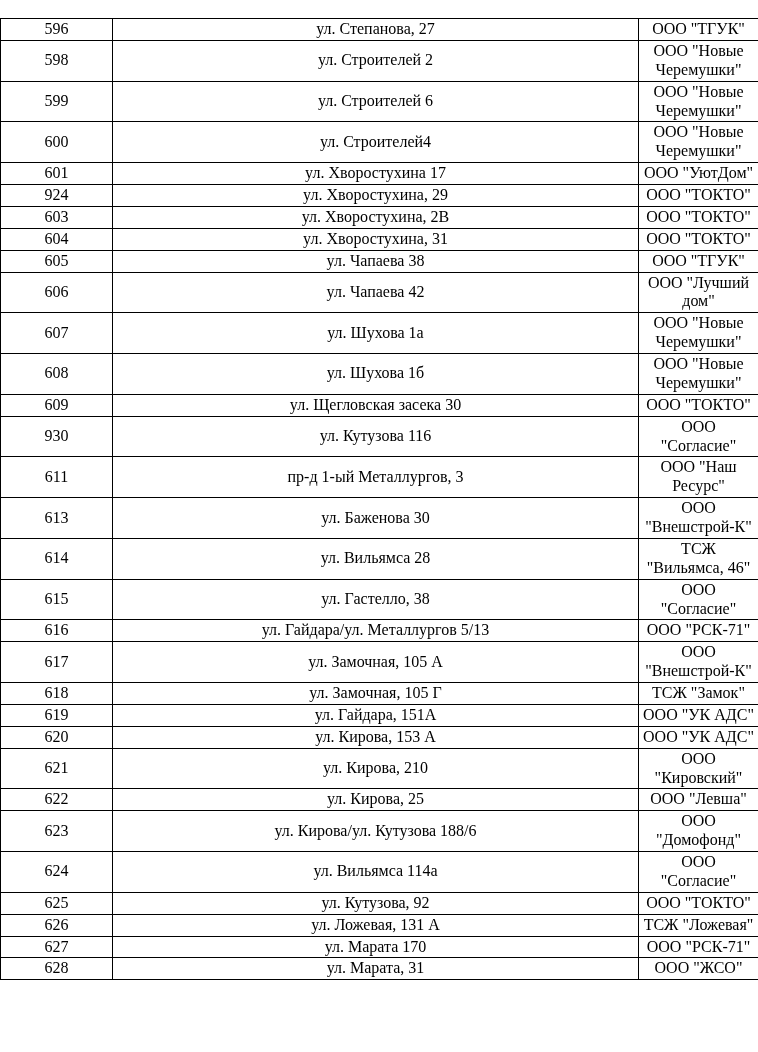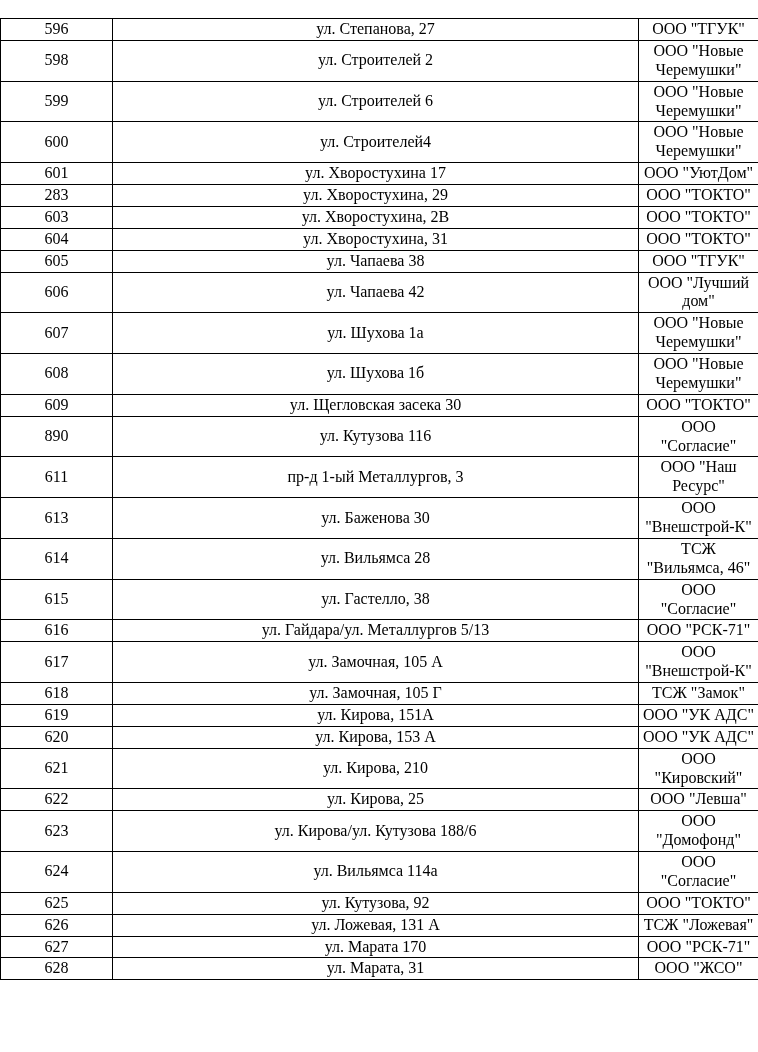--- a/index.html
+++ b/index.html
@@ -62,21 +62,21 @@
         <td>600</td>
         <td>ул. Строителей4</td>
         <td>ООО "Новые Черемушки"</td>
       </tr>
       <tr>
         <td>601</td>
         <td>ул. Хворостухина 17</td>
         <td>ООО "УютДом"</td>
       </tr>
       <tr>
-        <td>283</td>
+        <td>924</td>
         <td>ул. Хворостухина, 29</td>
         <td>ООО "ТОКТО"</td>
       </tr>
       <tr>
         <td>603</td>
         <td>ул. Хворостухина, 2В</td>
         <td>ООО "ТОКТО"</td>
       </tr>
       <tr>
         <td>604</td>
@@ -102,21 +102,21 @@
         <td>608</td>
         <td>ул. Шухова 1б</td>
         <td>ООО "Новые Черемушки"</td>
       </tr>
       <tr>
         <td>609</td>
         <td>ул. Щегловская засека 30</td>
         <td>ООО "ТОКТО"</td>
       </tr>
       <tr>
-        <td>890</td>
+        <td>930</td>
         <td>ул. Кутузова 116</td>
         <td>ООО "Согласие"</td>
       </tr>
       <tr>
         <td>611</td>
         <td>пр-д 1-ый Металлургов, 3</td>
         <td>ООО "Наш Ресурс"</td>
       </tr>
       <tr>
         <td>613</td>
@@ -143,21 +143,21 @@
         <td>ул. Замочная, 105 А</td>
         <td>ООО "Внешстрой-К"</td>
       </tr>
       <tr>
         <td>618</td>
         <td>ул. Замочная, 105 Г</td>
         <td>ТСЖ "Замок"</td>
       </tr>
       <tr>
         <td>619</td>
-        <td>ул. Кирова, 151А</td>
+        <td>ул. Гайдара, 151А</td>
         <td>ООО "УК АДС"</td>
       </tr>
       <tr>
         <td>620</td>
         <td>ул. Кирова, 153 А</td>
         <td>ООО "УК АДС"</td>
       </tr>
       <tr>
         <td>621</td>
         <td>ул. Кирова, 210</td>

